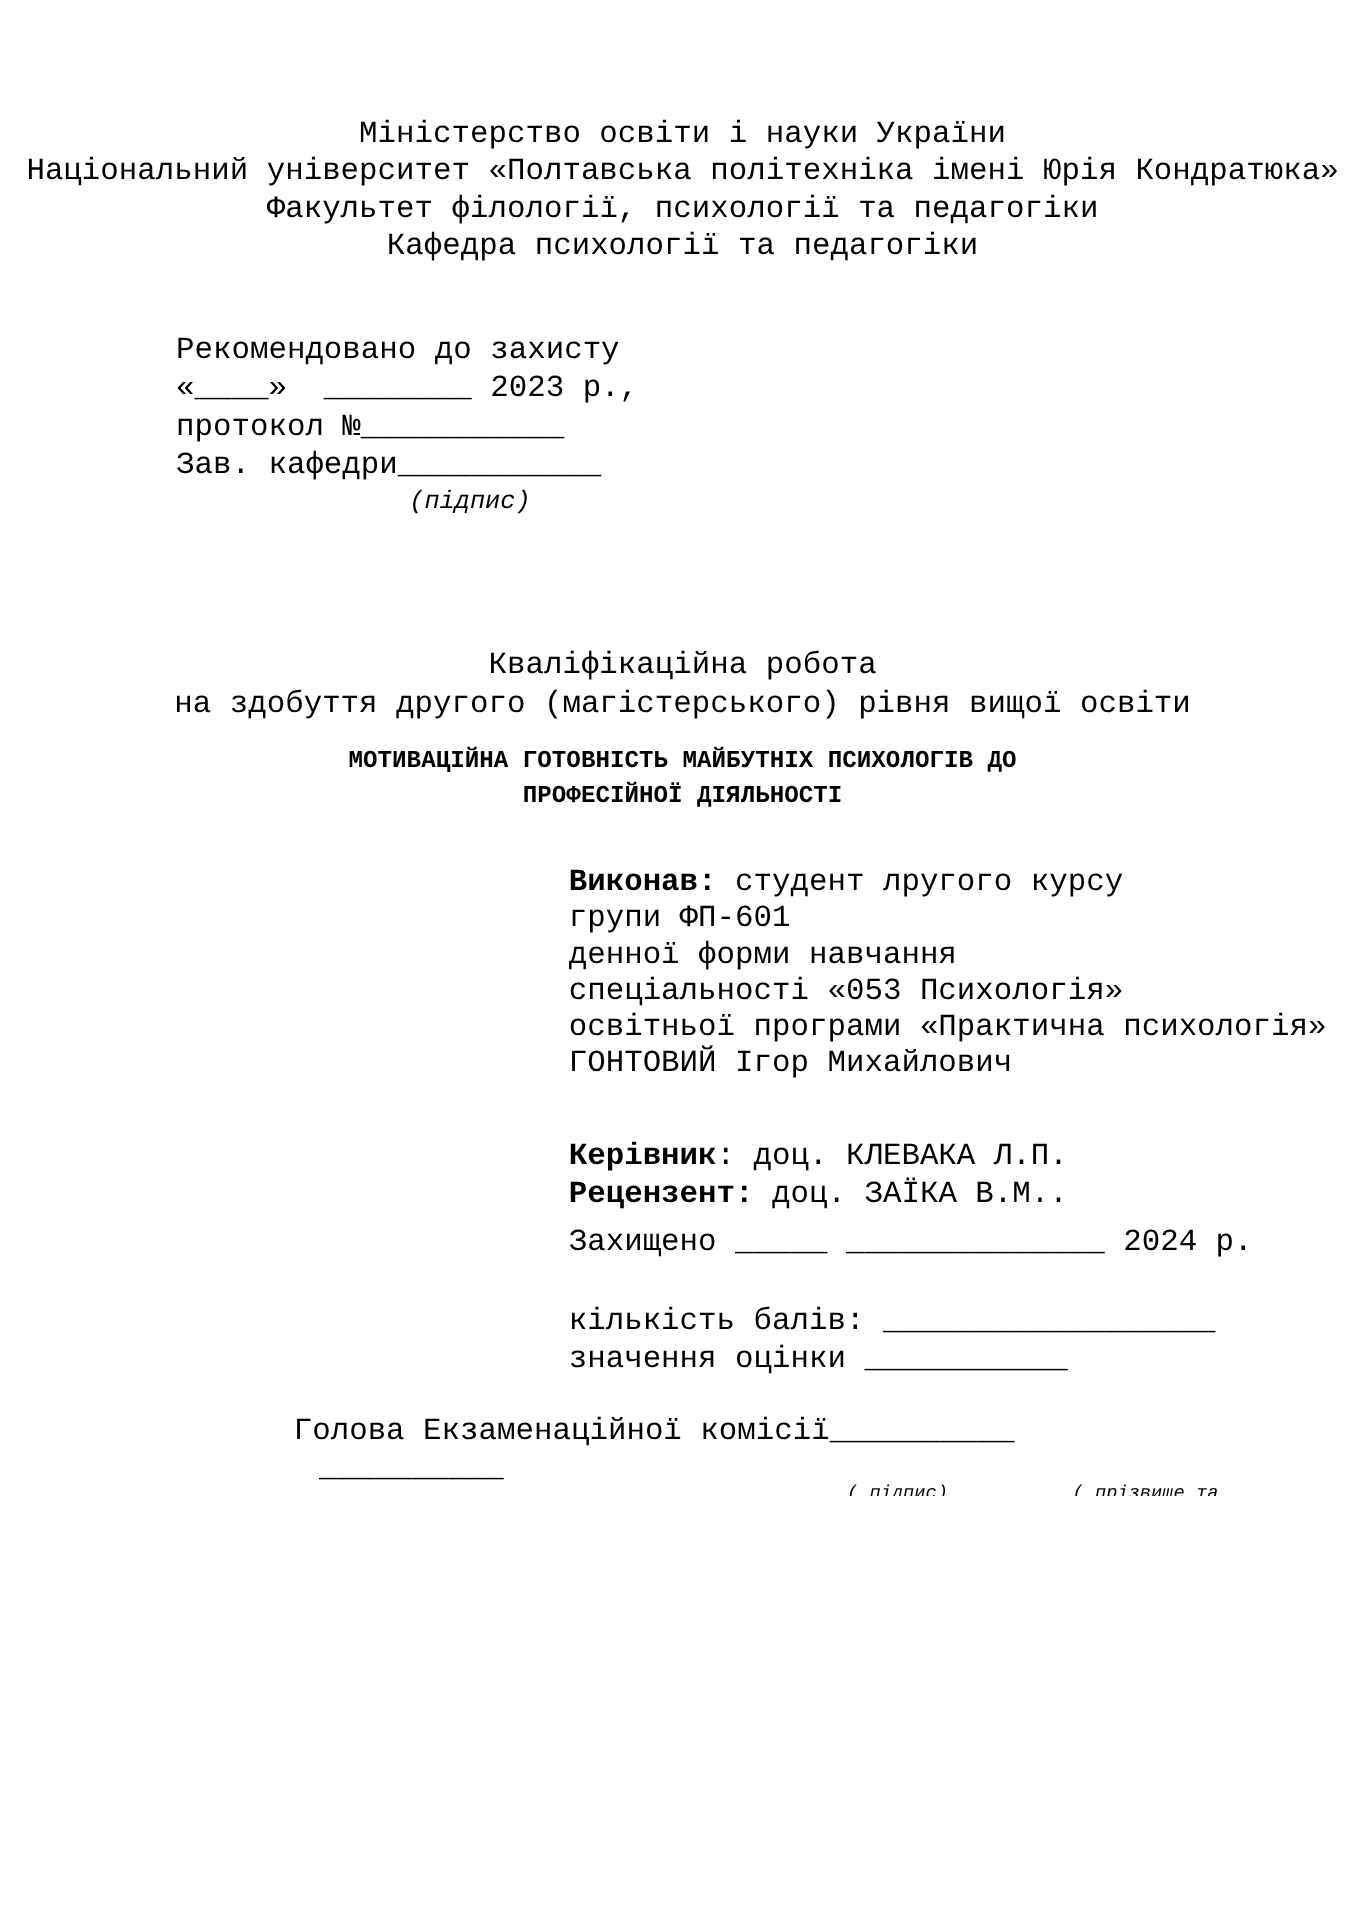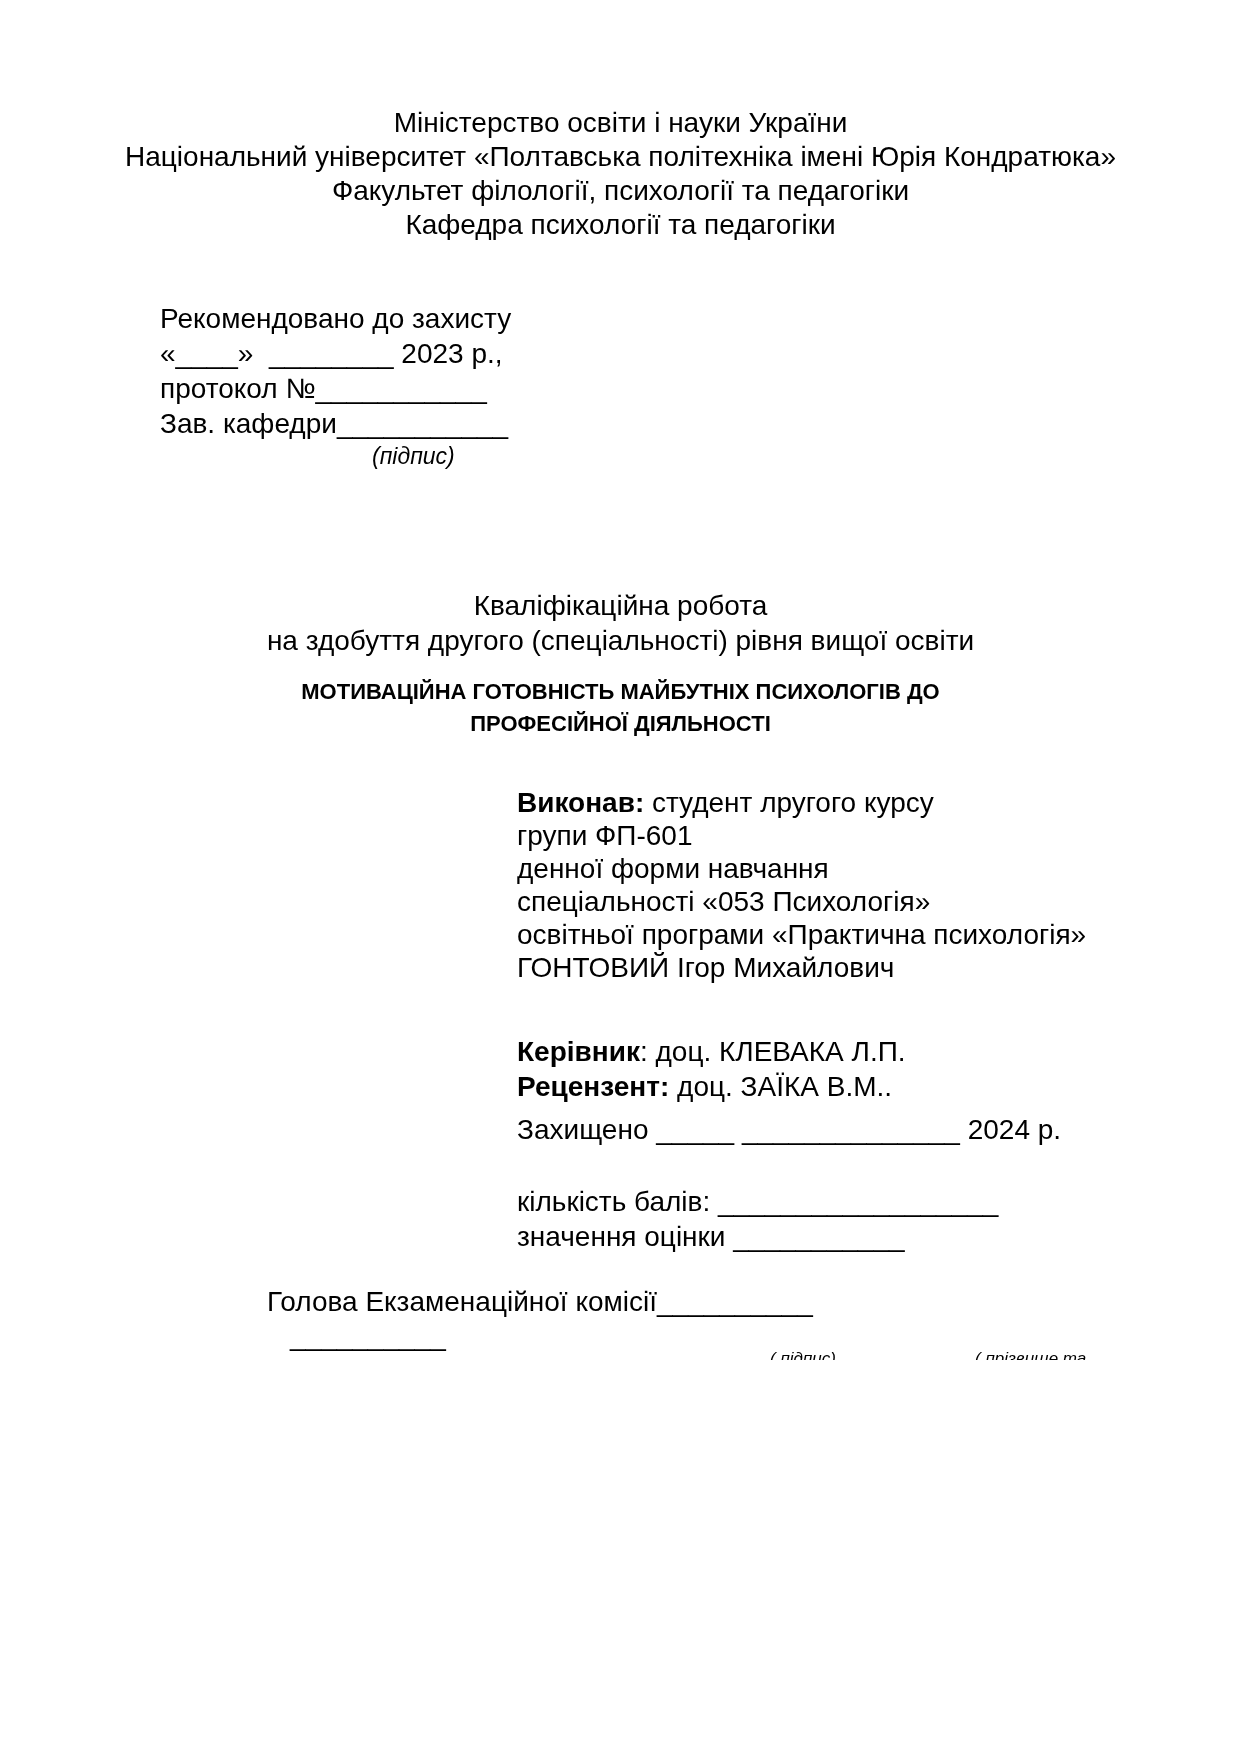--- a/index.html
+++ b/index.html
@@ -6,21 +6,21 @@
     margin: 0;
     padding: 0;
     background: #ffffff;
   }
   .page {
     position: relative;
     width: 1241px;
     height: 1360px;
     background: #ffffff;
     color: #000000;
-    font-family: Liberation Sans, sans-serif;
+    font-family: Liberation Mono, monospace;
     font-size: 28px;
     overflow: hidden;
   }
   .line { white-space: pre-wrap; }
   .abs { position: absolute; }
   .center { left: 0; right: 0; text-align: center; }
   .header-block { top: 106px; line-height: 34px; }
   .recommend-block { left: 160px; top: 301px; line-height: 35px; }
   .sig-caption-top {
     left: 372px; top: 443px;
@@ -62,21 +62,21 @@
   <div class="abs recommend-block">
     <div class="line">Рекомендовано до захисту</div>
     <div class="line">«____»  ________ 2023 р.,</div>
     <div class="line">протокол №___________</div>
     <div class="line">Зав. кафедри___________</div>
   </div>
   <div class="abs sig-caption-top line">(підпис)</div>
 
   <div class="abs center qual-block">
     <div class="line">Кваліфікаційна робота</div>
-    <div class="line">на здобуття другого (спеціальності) рівня вищої освіти</div>
+    <div class="line">на здобуття другого (магістерського) рівня вищої освіти</div>
   </div>
 
   <div class="abs center thesis-title">
     <div class="line">МОТИВАЦІЙНА ГОТОВНІСТЬ МАЙБУТНІХ ПСИХОЛОГІВ ДО</div>
     <div class="line">ПРОФЕСІЙНОЇ ДІЯЛЬНОСТІ</div>
   </div>
 
   <div class="abs author-block">
     <div class="line"><span class="bold">Виконав:</span> <span>студент лругого курсу</span></div>
     <div class="line">групи ФП-601</div>

